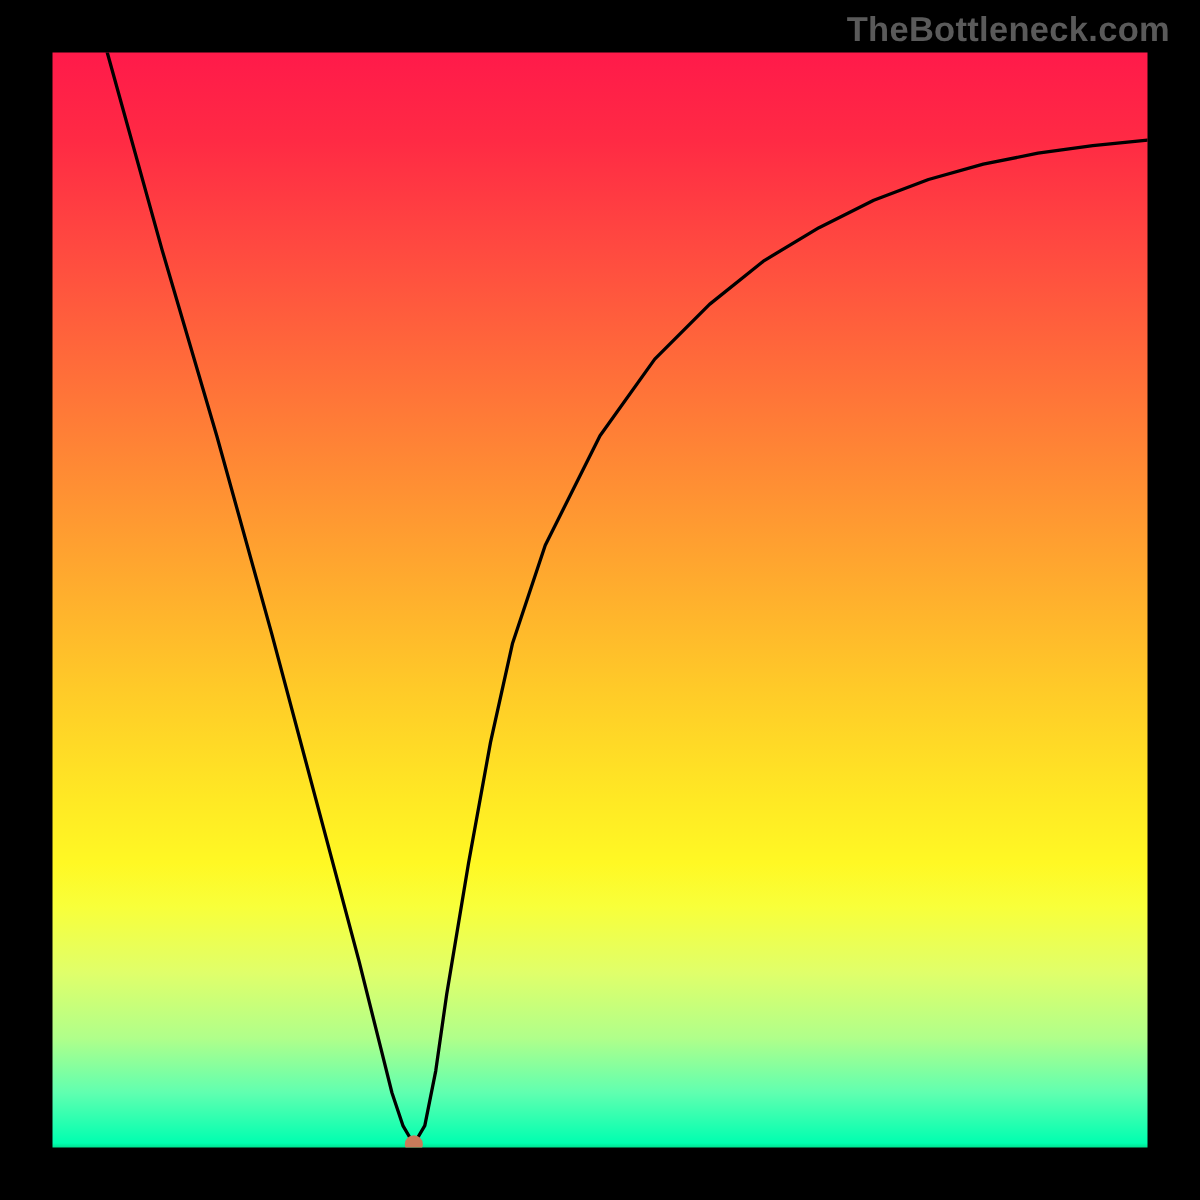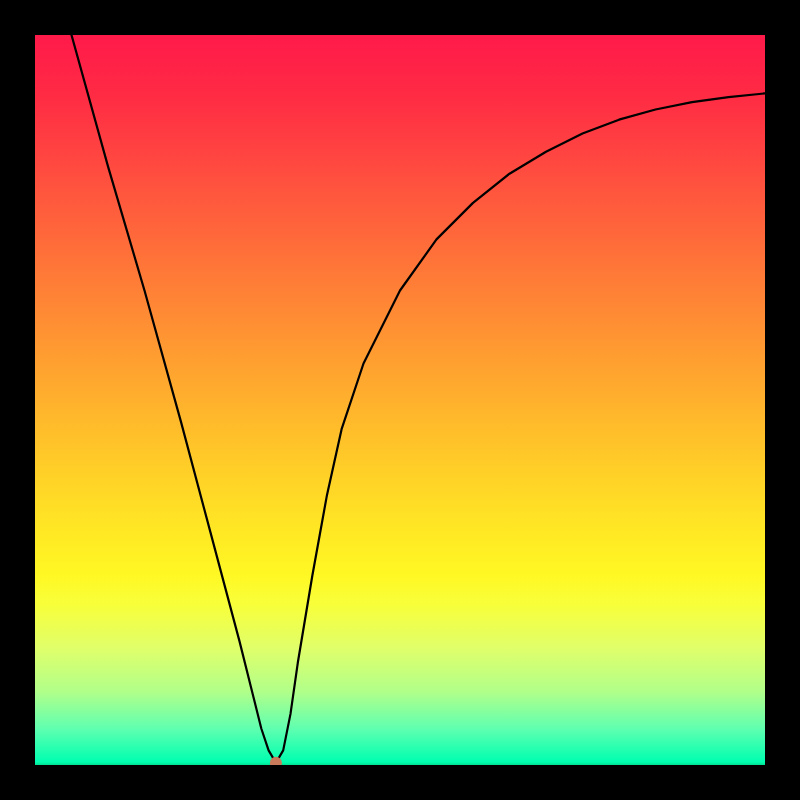--- a/index.html
+++ b/index.html
@@ -51,20 +51,21 @@
     position: absolute;
     inset: 0;
     width: 100%;
     height: 100%;
   }
 </style>
 </head>
 <body>
 <div class="container">
 
+  <div class="watermark">TheBottleneck.com</div>
 
   <div class="plot-frame">
     <div class="plot-bg"></div>
     <svg class="curve" viewBox="0 0 730 730" preserveAspectRatio="none">
       <path id="curve-path" fill="none" stroke="#000" stroke-width="2.2" stroke-linecap="round" stroke-linejoin="round" d="M36.50 0.00 L73.00 131.40 L109.50 255.50 L146.00 386.90 L175.20 496.40 L204.40 605.90 L219.00 664.30 L226.30 693.50 L233.60 715.40 L240.90 727.81 L248.20 715.40 L255.50 678.90 L262.80 627.80 L277.40 540.20 L292.00 459.90 L306.60 394.20 L328.50 328.50 L365.00 255.50 L401.50 204.40 L438.00 167.90 L474.50 138.70 L511.00 116.80 L547.50 98.55 L584.00 84.68 L620.50 74.46 L657.00 67.16 L693.50 62.05 L730.00 58.40"></path>
       <circle id="marker-dot" r="6" fill="#c97a5a" cx="240.90" cy="727.81"></circle>
     </svg>
   </div>
 
 </div>

